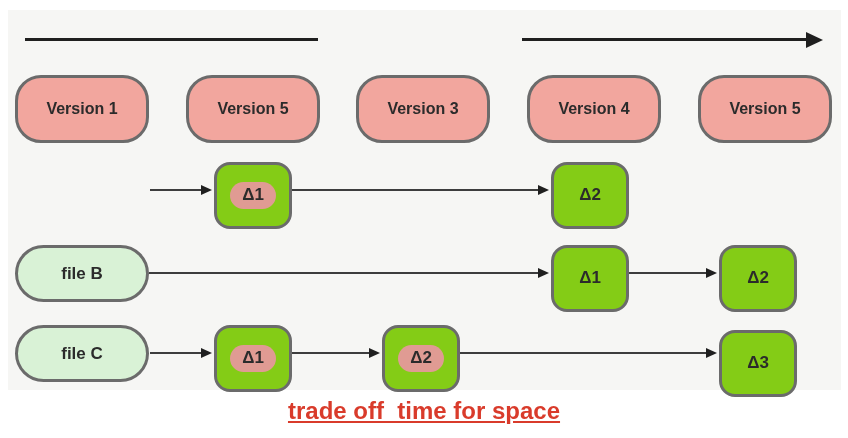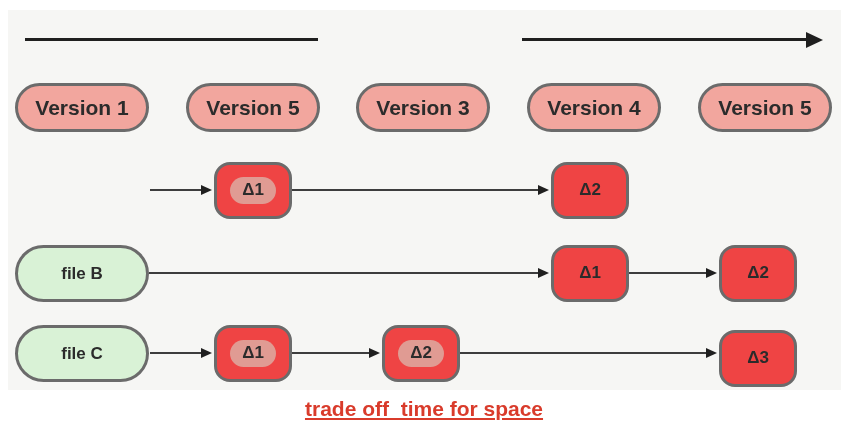--- a/index.html
+++ b/index.html
@@ -46,37 +46,36 @@
     position: absolute;
     box-sizing: border-box;
     border: 3px solid #6b6b6b;
     display: flex;
     align-items: center;
     justify-content: center;
     font-weight: bold;
     color: #2b2b2b;
   }
   .version {
-    width: 134px; height: 49px;
+    width: 134px; height: 68px;
     top: 75px;
     border-radius: 26px;
     background: #f2a69e;
-    font-size: 21px;
-    margin-top: 8px;
+    font-size: 16px;
   }
   .filepill {
     width: 134px; height: 57px;
     border-radius: 29px;
     background: #d9f2d6;
     font-size: 17px;
   }
   .delta {
-    width: 78px; height: 57px;
+    width: 78px; height: 67px;
     border-radius: 16px;
-    background: #ef4444;
+    background: #84cc16;
     font-size: 17px;
     text-align: center;
   }
   .delta .dlabel {
     display: inline-block;
     padding: 4px 12px;
     border-radius: 16px;
     line-height: 1.1;
   }
   .delta .dlabel.blob { background: #e09b93; }
@@ -94,21 +93,21 @@
     border-top: 5px solid transparent;
     border-bottom: 5px solid transparent;
     border-left: 11px solid #1f1f1f;
   }
   
   .caption {
     position: absolute;
     left: 0; top: 397px;
     width: 848px;
     text-align: center;
-    font-size: 21px;
+    font-size: 24px;
     font-weight: bold;
     color: #d93b2b;
     text-decoration: underline;
     white-space: pre;
   }
 </style>
 </head>
 <body>
 
 <div class="stage">

